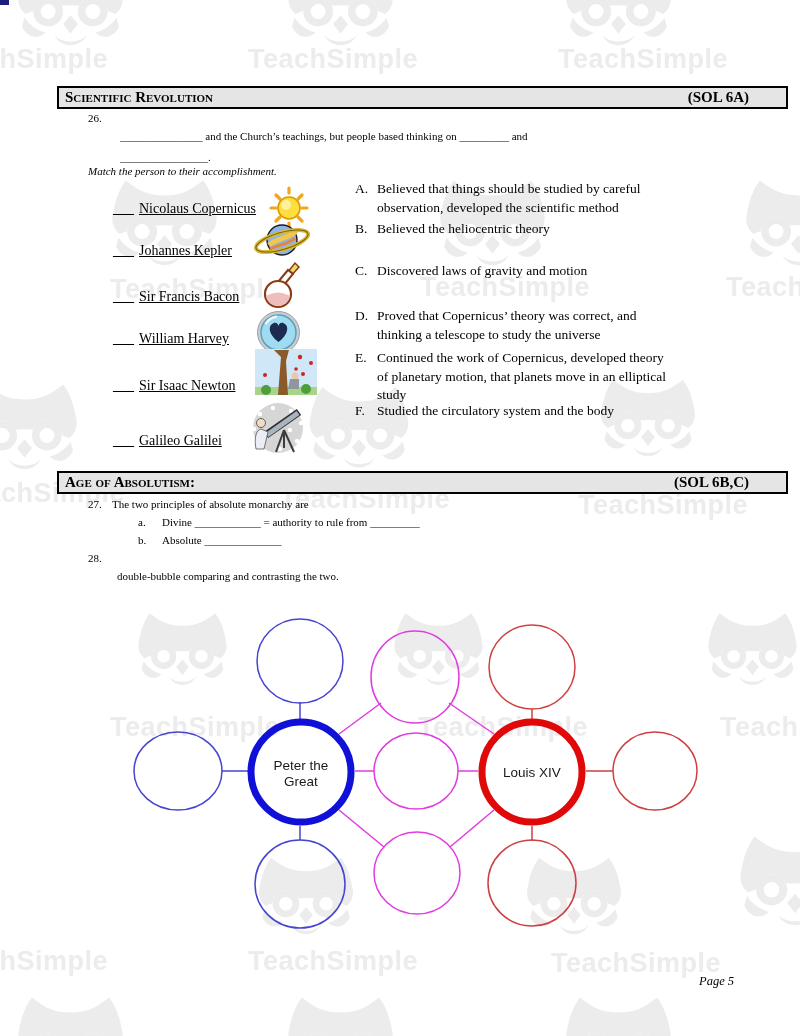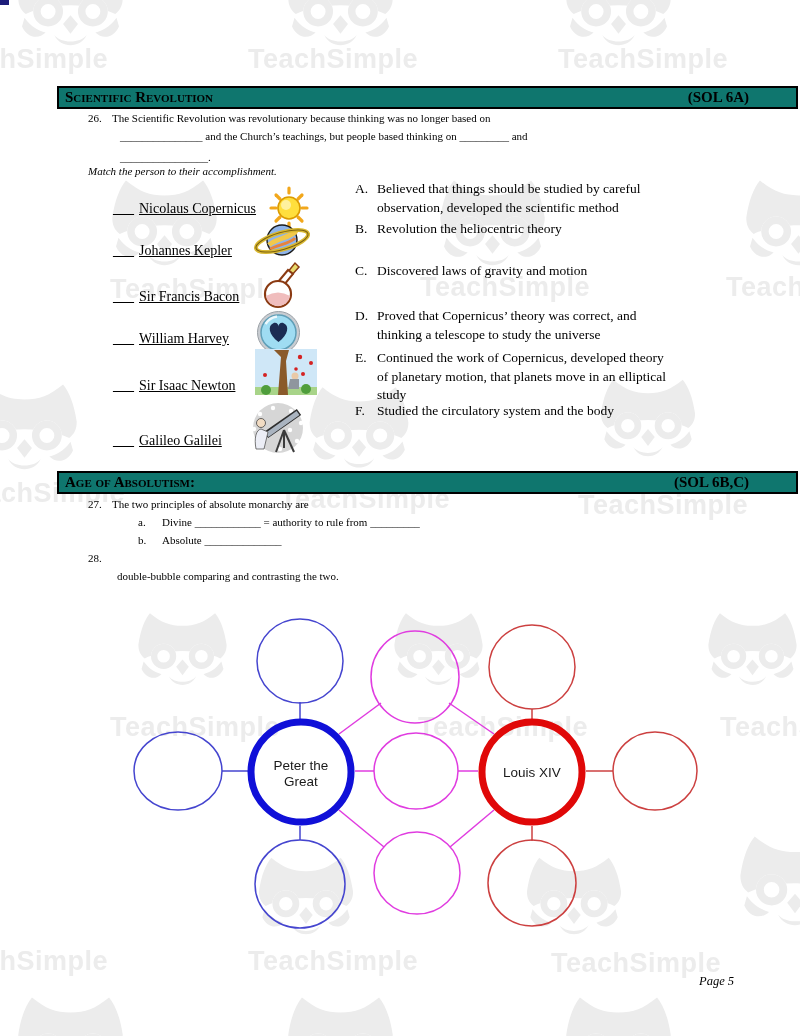--- a/index.html
+++ b/index.html
@@ -7,22 +7,22 @@
         font-family:"Liberation Serif",serif;color:#000;}
   
   .wm{position:absolute;z-index:0;color:#ececec;}
   .wm-text{position:absolute;z-index:0;font-family:"Liberation Sans",sans-serif;
            font-weight:bold;font-size:27px;letter-spacing:.5px;color:#ececec;white-space:nowrap;}
   
   .content{position:absolute;inset:0;z-index:1;}
   .t{position:absolute;font-size:11px;line-height:18px;white-space:pre-wrap;}
   .corner-artifact{position:absolute;left:0;top:0;width:9px;height:5px;background:#1d1d7a;z-index:2;}
   .sec-header{position:absolute;left:57px;width:684px;height:19px;border:2px solid #000;
-              background:#0f766e;display:flex;justify-content:space-between;align-items:center;
-              padding:0 47px 0 6px;box-sizing:content-box;font-weight:bold;font-size:15px;
+              background:#e5e5e5;display:flex;justify-content:space-between;align-items:center;
+              padding:0 37px 0 6px;box-sizing:content-box;font-weight:bold;font-size:15px;
               font-variant:small-caps;z-index:1;}
   .qrow{display:flex;}
   .qnum{width:24px;flex:none;}
   .people-row{position:absolute;left:113px;font-size:14px;text-decoration:underline;}
   .people-row .blank{letter-spacing:0;}
   .people-row .pname{margin-left:5px;}
   .icon{position:absolute;z-index:1;}
   .answer-row{position:absolute;left:355px;display:flex;font-size:13.5px;line-height:18.5px;}
   .answer-row .letter{width:22px;flex:none;}
   .answer-row .lines{width:356px;}
@@ -124,21 +124,20 @@
   <div class="content">
     <div class="corner-artifact"></div>
 
     <div class="sec-header" style="top:86px">
       <span>Scientific Revolution</span>
       <span>(SOL 6A)</span>
     </div>
 
     <div class="t qrow" style="left:88px;top:109px;width:640px">
       <span class="qnum">26.</span>
-      <span>The Scientific Revolution was revolutionary because thinking was no longer based on</span>
     </div>
     <div class="t" style="left:120px;top:127px;width:620px">_______________ and the Church’s teachings, but people based thinking on _________ and</div>
     <div class="t" style="left:120px;top:148px">________________.</div>
 
     <div class="t match-prompt" style="left:88px;top:162px">Match the person to their accomplishment.</div>
 
     <div class="people-row" style="top:201px">
       <span class="blank">___</span><span class="pname">Nicolaus Copernicus</span>
     </div>
     <div class="people-row" style="top:243px">
@@ -236,21 +235,21 @@
     <div class="answer-row" style="top:180px">
       <span class="letter">A.</span>
       <span class="lines">
           <span style="display:block">Believed that things should be studied by careful</span>
           <span style="display:block">observation, developed the scientific method</span>
         </span>
     </div>
     <div class="answer-row" style="top:220px">
       <span class="letter">B.</span>
       <span class="lines">
-          <span style="display:block">Revolution the heliocentric theory</span>
+          <span style="display:block">Believed the heliocentric theory</span>
         </span>
     </div>
     <div class="answer-row" style="top:262px">
       <span class="letter">C.</span>
       <span class="lines">
           <span style="display:block">Discovered laws of gravity and motion</span>
         </span>
     </div>
     <div class="answer-row" style="top:307px">
       <span class="letter">D.</span>

